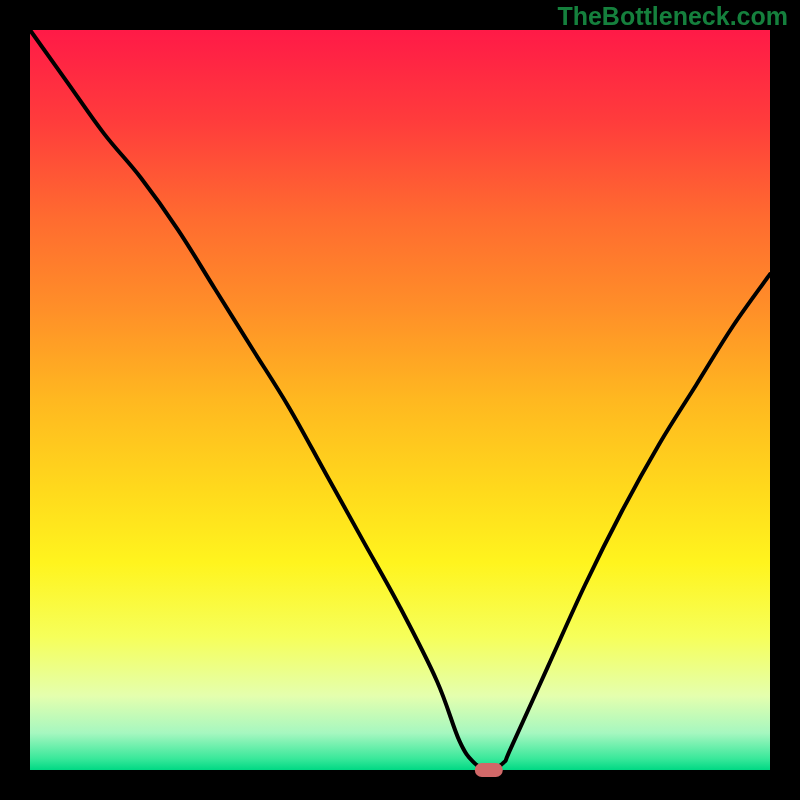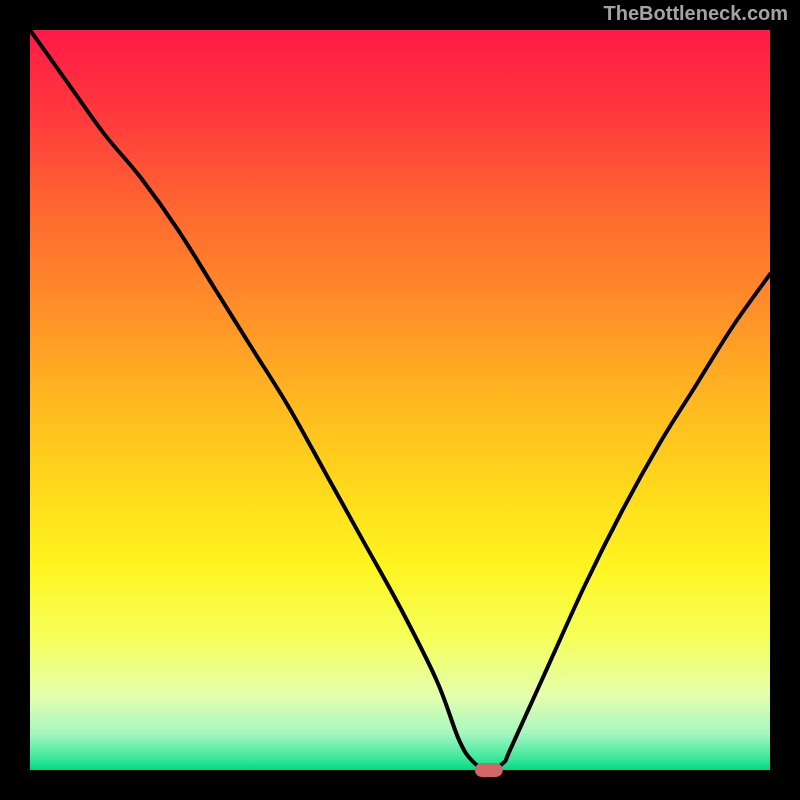--- a/index.html
+++ b/index.html
@@ -14,23 +14,23 @@
     width: 800px;
     height: 800px;
     position: relative;
     background: #000;
   }
   .watermark {
     position: absolute;
     top: 2px;
     right: 12px;
     font-family: Arial, Helvetica, sans-serif;
-    font-size: 20px;
+    font-size: 25px;
     font-weight: 600;
-    color: #a3a3a3;
+    color: #15803d;
     letter-spacing: 0;
     z-index: 10;
     pointer-events: none;
   }
   svg.chart {
     position: absolute;
     left: 0;
     top: 0;
   }
 </style>

